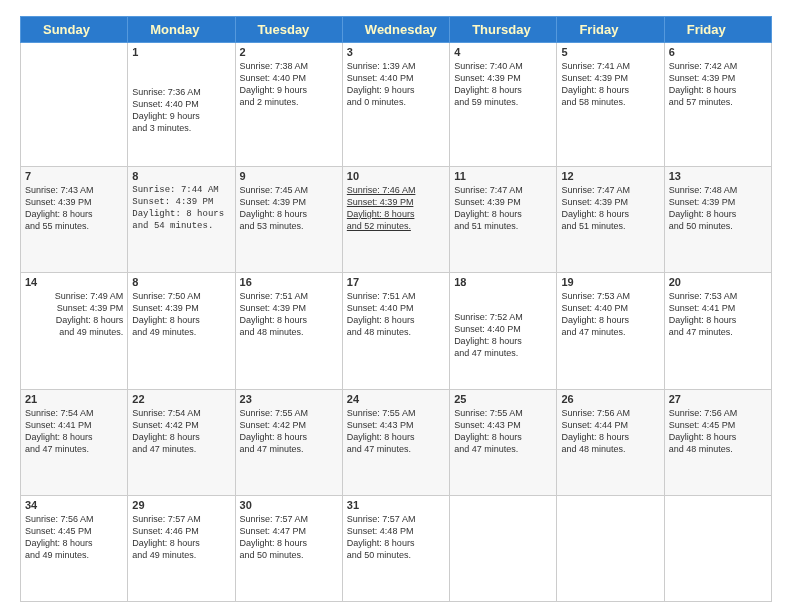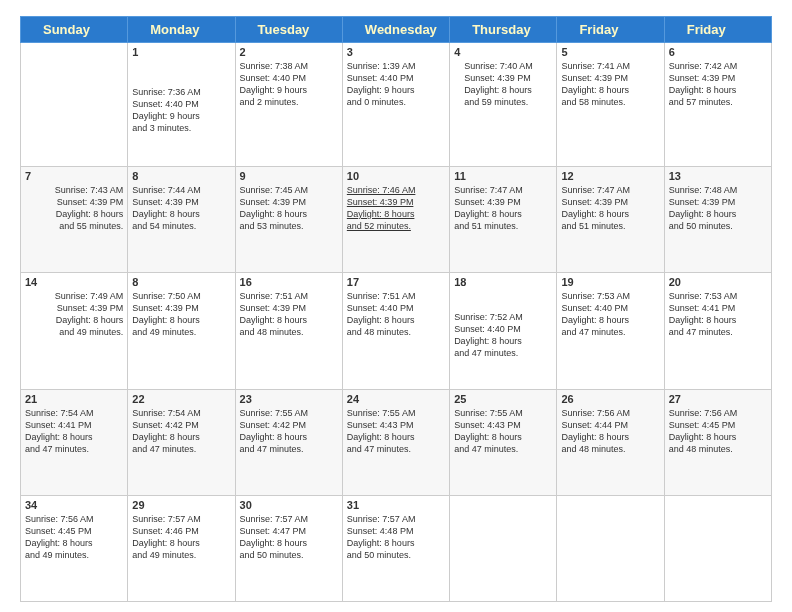--- a/index.html
+++ b/index.html
@@ -134,21 +134,21 @@
           </td>
           <td>
             <span class="day-number">3</span>
             <div class="cell-text" style="white-space: pre-line;">Sunrise: 1:39 AM
 Sunset: 4:40 PM
 Daylight: 9 hours
 and 0 minutes.</div>
           </td>
           <td>
             <span class="day-number">4</span>
-            <div class="cell-text" style="white-space: pre-line; margin-left: 10px;">Sunrise: 7:40 AM
+            <div class="cell-text" style="white-space: pre-line;">Sunrise: 7:40 AM
 Sunset: 4:39 PM
 Daylight: 8 hours
 and 59 minutes.</div>
           </td>
           <td>
             <span class="day-number">5</span>
             <div class="cell-text" style="white-space: pre-line;">Sunrise: 7:41 AM
 Sunset: 4:39 PM
 Daylight: 8 hours
 and 58 minutes.</div>
@@ -157,28 +157,28 @@
             <span class="day-number">6</span>
             <div class="cell-text" style="white-space: pre-line;">Sunrise: 7:42 AM
 Sunset: 4:39 PM
 Daylight: 8 hours
 and 57 minutes.</div>
           </td>
         </tr>
         <tr>
           <td>
             <span class="day-number">7</span>
-            <div class="cell-text" style="white-space: pre-line; text-align: right;">Sunrise: 7:43 AM
+            <div class="cell-text" style="white-space: pre-line;">Sunrise: 7:43 AM
 Sunset: 4:39 PM
 Daylight: 8 hours
 and 55 minutes.</div>
           </td>
           <td>
             <span class="day-number">8</span>
-            <div class="cell-text" style="white-space: pre-line;">Sunrise: 7:44 AM
+            <div class="cell-text" style="white-space: pre-line; font-family: Liberation Mono, monospace;">Sunrise: 7:44 AM
 Sunset: 4:39 PM
 Daylight: 8 hours
 and 54 minutes.</div>
           </td>
           <td>
             <span class="day-number">9</span>
             <div class="cell-text" style="white-space: pre-line;">Sunrise: 7:45 AM
 Sunset: 4:39 PM
 Daylight: 8 hours
 and 53 minutes.</div>

